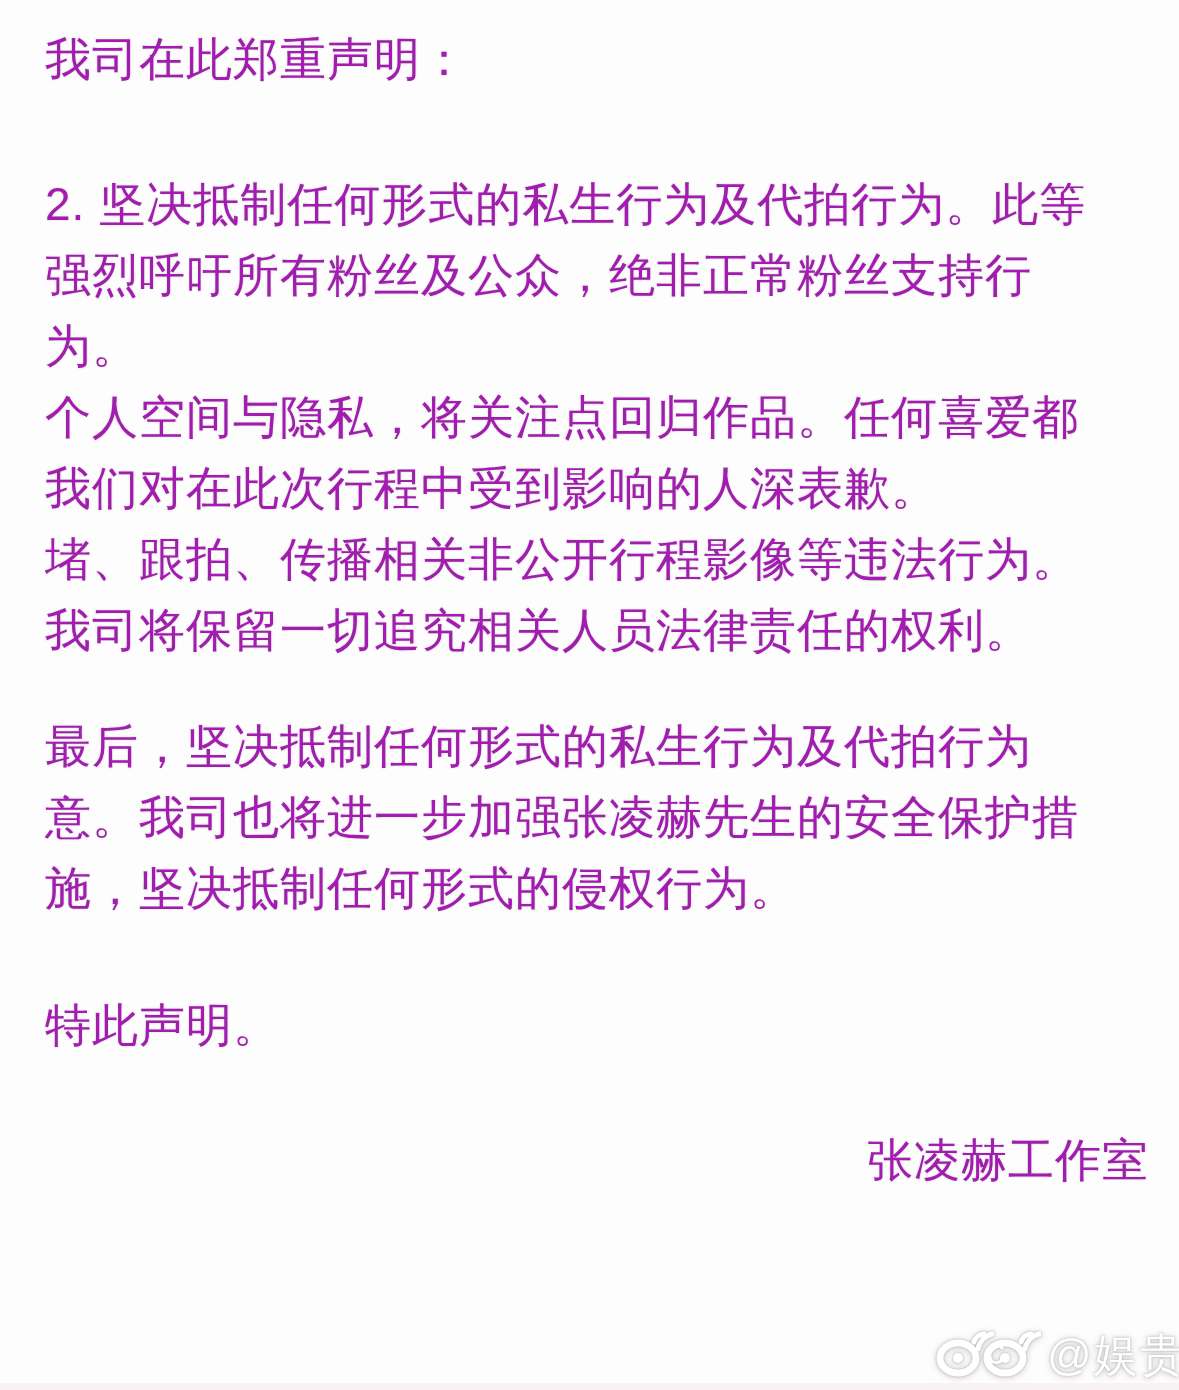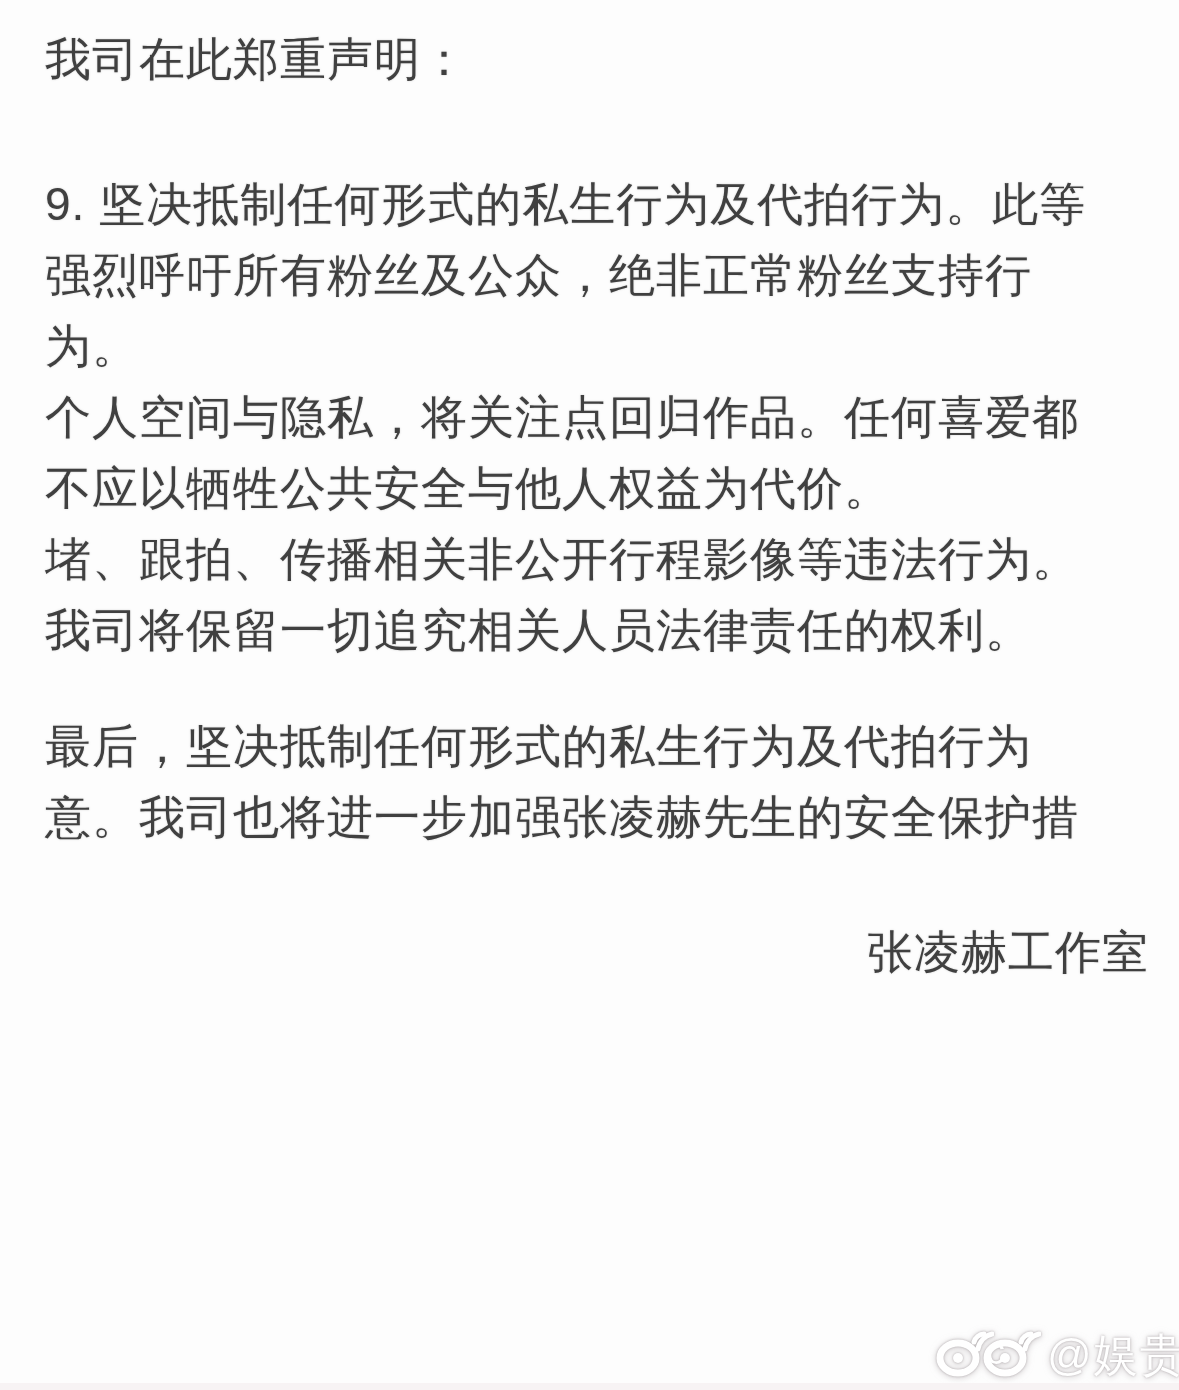--- a/index.html
+++ b/index.html
@@ -15,21 +15,21 @@
     position: absolute;
     top: 24px;
     left: 45px;
     right: 30px;
   }
   .line {
     white-space: nowrap;
     font-size: 46px;
     line-height: 71px;
     letter-spacing: 1px;
-    color: #404040;
+    color: #a21caf;
     text-shadow: 0 0 2px rgba(110,110,110,0.35);
   }
   .para-body      { margin-top: 74px; }
   .para-final     { margin-top: 45px; }
   .para-closing   { margin-top: 66px; }
   .para-signature { margin-top: 64px; text-align: right; }
 
   
   .watermark {
     position: absolute;
@@ -68,34 +68,38 @@
 
 <div class="page">
 
   <div class="content">
 
     <div class="para">
       <div class="line">我司在此郑重声明：</div>
     </div>
 
     <div class="para para-body">
-      <div class="line">9. 坚决抵制任何形式的私生行为及代拍行为。此等</div>
+      <div class="line">2. 坚决抵制任何形式的私生行为及代拍行为。此等</div>
       <div class="line">强烈呼吁所有粉丝及公众，绝非正常粉丝支持行</div>
       <div class="line">为。</div>
       <div class="line">个人空间与隐私，将关注点回归作品。任何喜爱都</div>
-      <div class="line">不应以牺牲公共安全与他人权益为代价。</div>
+      <div class="line">我们对在此次行程中受到影响的人深表歉。</div>
       <div class="line">堵、跟拍、传播相关非公开行程影像等违法行为。</div>
       <div class="line">我司将保留一切追究相关人员法律责任的权利。</div>
     </div>
 
     <div class="para para-final">
       <div class="line">最后，坚决抵制任何形式的私生行为及代拍行为</div>
       <div class="line">意。我司也将进一步加强张凌赫先生的安全保护措</div>
+      <div class="line">施，坚决抵制任何形式的侵权行为。</div>
     </div>
 
+    <div class="para para-closing">
+      <div class="line">特此声明。</div>
+    </div>
 
     <div class="para para-signature">
       <div class="line">张凌赫工作室</div>
     </div>
 
   </div>
 
   <div class="watermark">
     <span class="wm-icon">
       <svg width="58" height="54" viewBox="0 0 58 54" aria-hidden="true">

